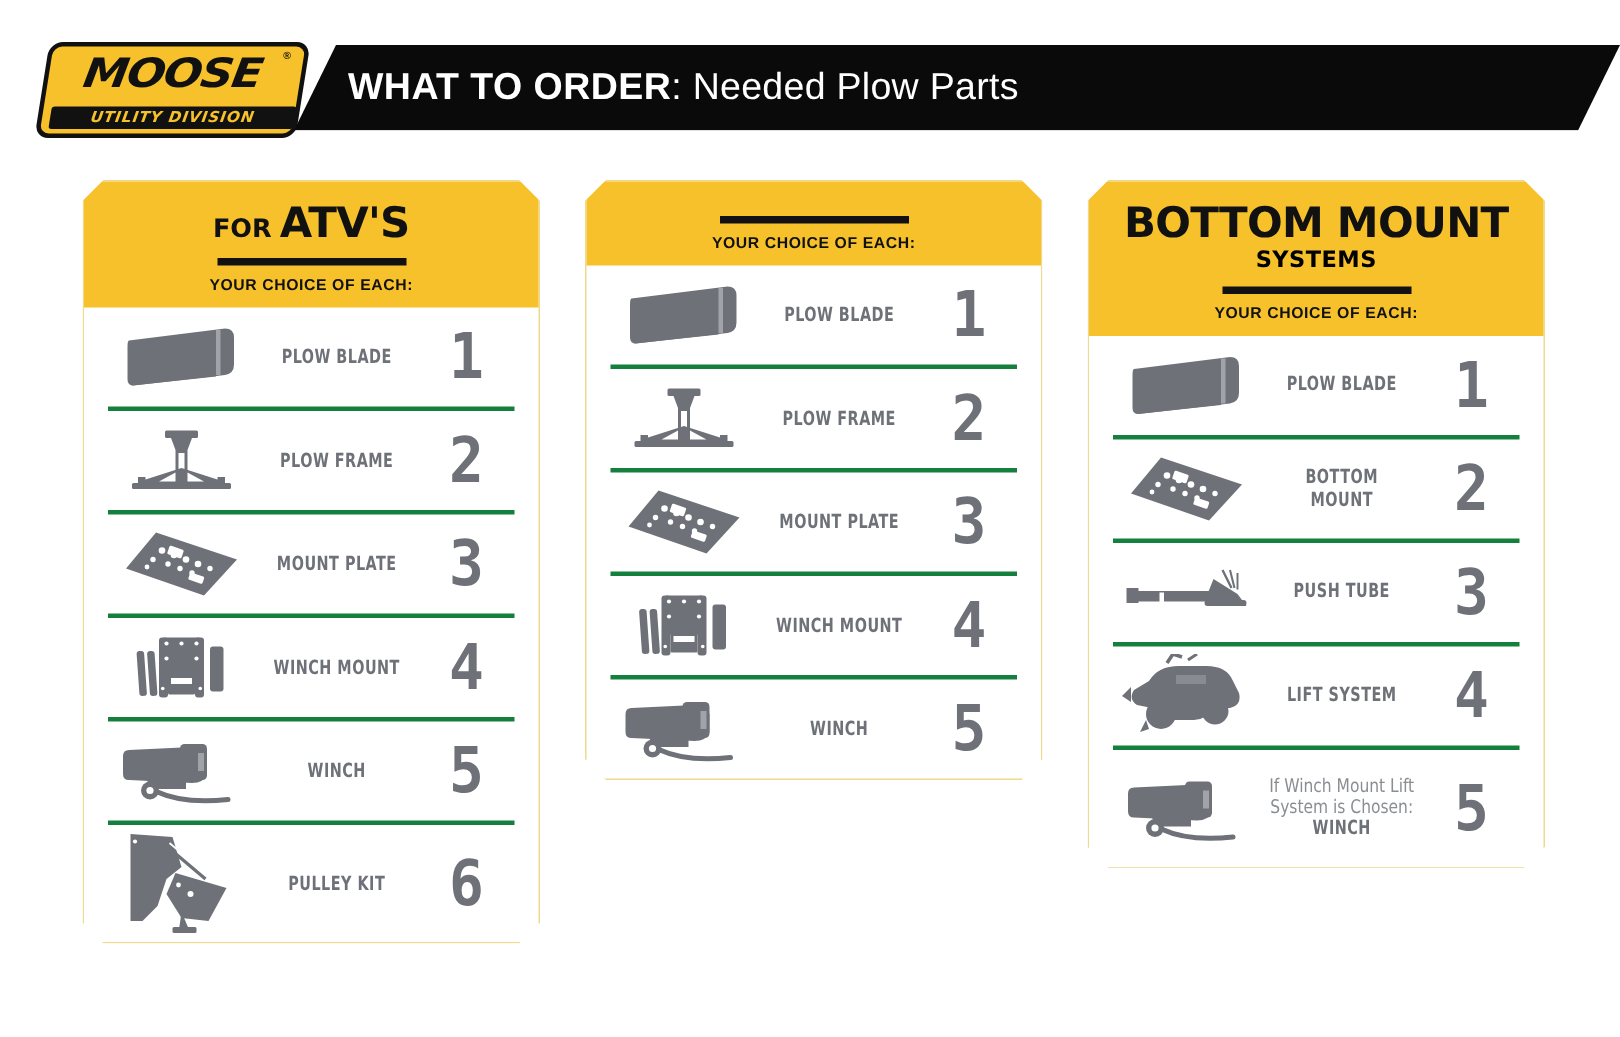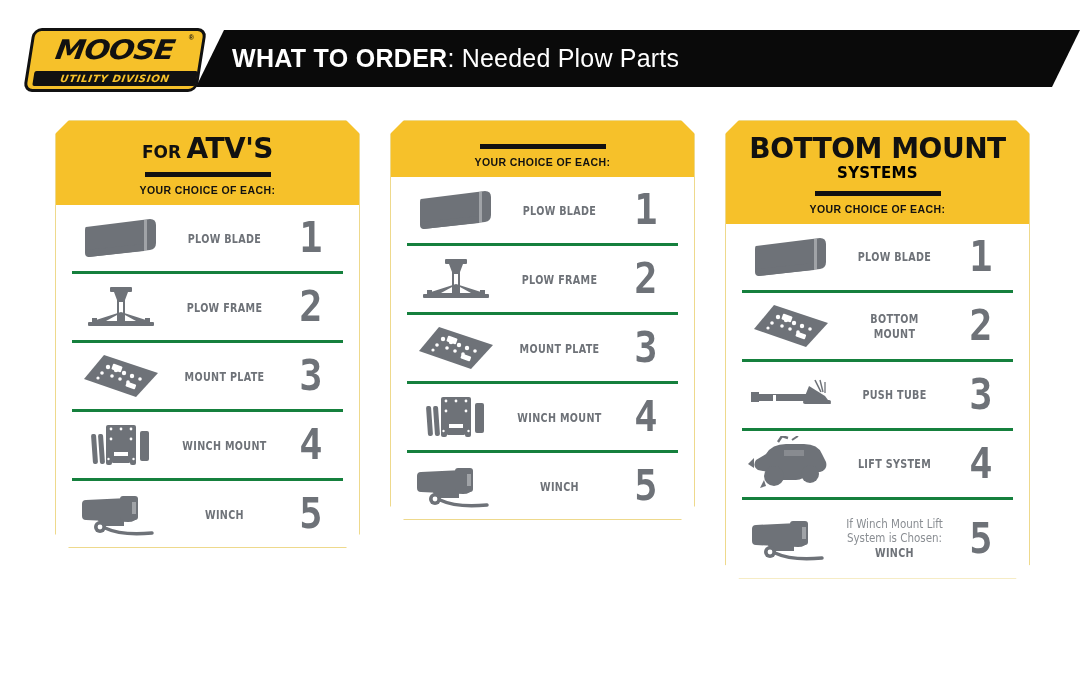--- a/index.html
+++ b/index.html
@@ -225,20 +225,39 @@
       <circle cx="22" cy="35" r="2.4" fill="#fff"></circle>
       <path d="M27 36 Q44 44 74 41" stroke="#6E7278" stroke-width="3.4" fill="none" stroke-linecap="round"></path>
       <rect x="54" y="10" width="4" height="12" fill="#fff" opacity=".35"></rect>
     </svg>
           </div>
           <div class="row-label">
             <span class="main">WINCH</span>
           </div>
           <div class="row-num">5</div>
         </div>
+        <div class="row" style="height:78px">
+          <div class="row-icon">
+            <svg width="80" height="74" viewBox="0 0 80 74">
+      <path d="M6 4 L34 6 L40 26 L30 34 L24 52 L14 62 L6 62 Z" fill="#6E7278"></path>
+      <path d="M36 30 L70 40 L58 62 L40 60 L30 44 Z" fill="#6E7278"></path>
+      <path d="M30 12 L56 34" stroke="#6E7278" stroke-width="2.2" fill="none"></path>
+      <path d="M32 10 L58 32" stroke="#fff" stroke-width="1.2" fill="none"></path>
+      <path d="M40 56 L46 70 L38 70 Z" fill="#6E7278"></path>
+      <rect x="34" y="66" width="16" height="4" rx="1" fill="#6E7278"></rect>
+      <circle cx="46" cy="44" r="2" fill="#fff"></circle>
+      <circle cx="38" cy="38" r="1.6" fill="#fff"></circle>
+      <circle cx="9" cy="9" r="1.4" fill="#fff"></circle>
+    </svg>
+          </div>
+          <div class="row-label">
+            <span class="main">PULLEY KIT</span>
+          </div>
+          <div class="row-num">6</div>
+        </div>
       </div>
     </div>
     <div class="card" style="left: 390px; top: 120px; width: 305px;">
       <div class="card-head">
         <div class="head-rule"></div>
         <div class="head-choice">YOUR CHOICE OF EACH:</div>
       </div>
       <div class="rows">
         <div class="row" style="height:66px">
           <div class="row-icon">

